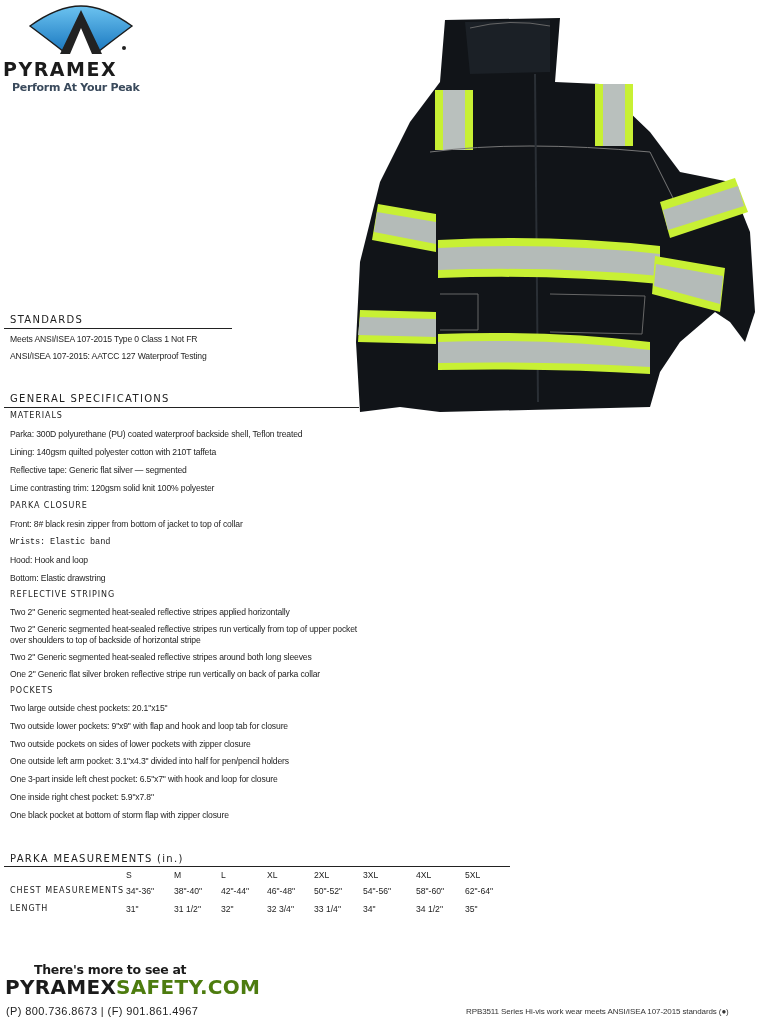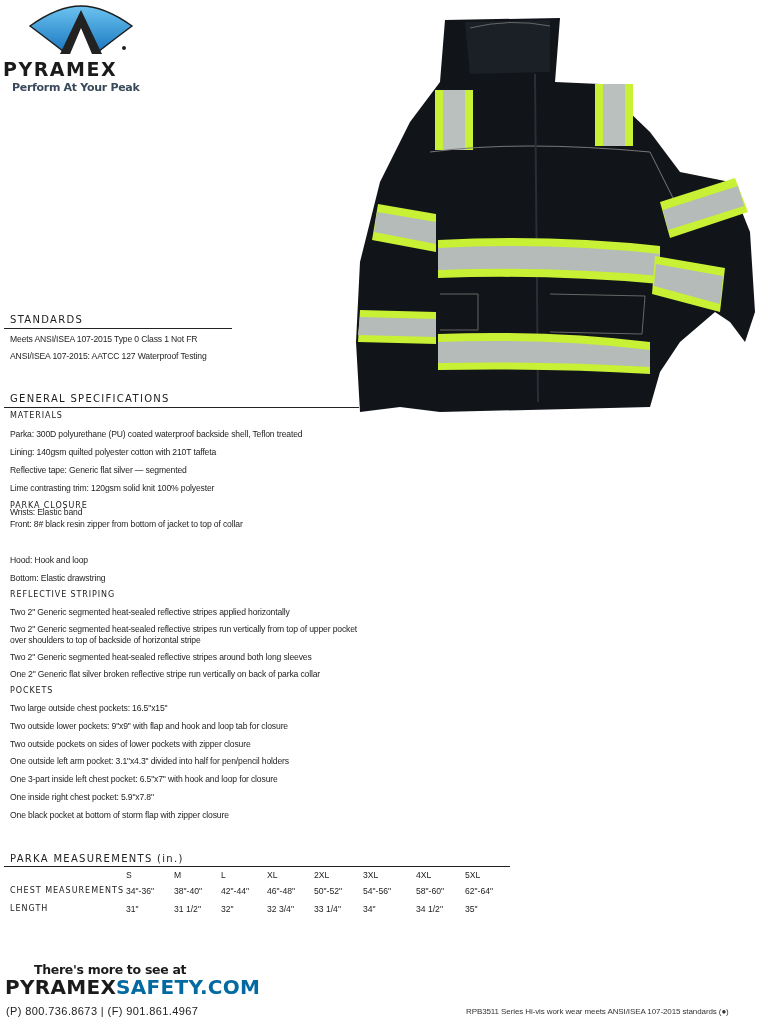--- a/index.html
+++ b/index.html
@@ -22,21 +22,21 @@
     .line.wrap { white-space: normal; width: 360px; line-height: 11px; }
     .sub { position: absolute; left: 10px; font-size: 8px; letter-spacing: 0.9px; color: #222; font-family: "DejaVu Sans", sans-serif; }
     .mrow { position: absolute; left: 0; height: 14px; width: 520px; }
     .mcell { position: absolute; font-size: 8.6px; color: #222; white-space: nowrap; }
     .mlabel { position: absolute; left: 10px; font-size: 8px; letter-spacing: 1px; font-family: "DejaVu Sans", sans-serif; color: #222; }
 
     
     .footer-more { position: absolute; left: 6px; top: 962px; font-family: "DejaVu Sans", sans-serif; font-weight: bold; font-size: 12.5px; color: #1b1b1b; letter-spacing: -0.3px; margin-left: 28px; }
     .footer-site { position: absolute; left: 5px; top: 975px; font-family: "DejaVu Sans", sans-serif; font-weight: bold; font-size: 20px; letter-spacing: 0.3px; }
     .footer-site .a { color: #1b1b1b; }
-    .footer-site .b { color: #0369a1; }
+    .footer-site .b { color: #4d7c0f; }
     .footer-phone { position: absolute; left: 6px; top: 1005px; font-size: 11px; color: #222; letter-spacing: 0.4px; }
     .footer-note { position: absolute; left: 466px; top: 1007px; font-size: 8px; color: #333; white-space: nowrap; letter-spacing: -0.1px; }
   </style>
 </head>
 <body>
 
 <div class="logo">
   <svg width="106" height="54" viewBox="0 0 106 54">
     <defs>
       <linearGradient id="bl" x1="0" y1="0" x2="0" y2="1">
@@ -99,32 +99,32 @@
 <div class="rule" style="top:407px; width:355px;"></div>
 
 <div class="sub" style="top:411px;">MATERIALS</div>
 <div class="line" style="top:429px;">Parka: 300D polyurethane (PU) coated waterproof backside shell, Teflon treated</div>
 <div class="line" style="top:447px;">Lining: 140gsm quilted polyester cotton with 210T taffeta</div>
 <div class="line" style="top:465px;">Reflective tape: Generic flat silver — segmented</div>
 <div class="line" style="top:483px;">Lime contrasting trim: 120gsm solid knit 100% polyester</div>
 
 <div class="sub" style="top:501px;">PARKA CLOSURE</div>
 <div class="line" style="top:519px;">Front: 8# black resin zipper from bottom of jacket to top of collar</div>
-<div class="line" style="top:507px;">Wrists: Elastic band</div>
+<div class="line" style="top:537px;font-family:Liberation Mono, monospace;">Wrists: Elastic band</div>
 <div class="line" style="top:555px;">Hood: Hook and loop</div>
 <div class="line" style="top:573px;">Bottom: Elastic drawstring</div>
 
 <div class="sub" style="top:590px;">REFLECTIVE STRIPING</div>
 <div class="line" style="top:607px;">Two 2" Generic segmented heat-sealed reflective stripes applied horizontally</div>
 <div class="line wrap" style="top:624px;">Two 2" Generic segmented heat-sealed reflective stripes run vertically from top of upper pocket over shoulders to top of backside of horizontal stripe</div>
 <div class="line" style="top:652px;">Two 2" Generic segmented heat-sealed reflective stripes around both long sleeves</div>
 <div class="line" style="top:669px;">One 2" Generic flat silver broken reflective stripe run vertically on back of parka collar</div>
 
 <div class="sub" style="top:686px;">POCKETS</div>
-<div class="line" style="top:703px;">Two large outside chest pockets: 16.5"x15"</div>
+<div class="line" style="top:703px;">Two large outside chest pockets: 20.1"x15"</div>
 <div class="line" style="top:721px;">Two outside lower pockets: 9"x9" with flap and hook and loop tab for closure</div>
 <div class="line" style="top:739px;">Two outside pockets on sides of lower pockets with zipper closure</div>
 <div class="line" style="top:756px;">One outside left arm pocket: 3.1"x4.3" divided into half for pen/pencil holders</div>
 <div class="line" style="top:774px;">One 3-part inside left chest pocket: 6.5"x7" with hook and loop for closure</div>
 <div class="line" style="top:792px;">One inside right chest pocket: 5.9"x7.8"</div>
 <div class="line" style="top:810px;">One black pocket at bottom of storm flap with zipper closure</div>
 
 <div class="section-title" style="top:853px;">PARKA MEASUREMENTS (in.)</div>
 <div class="rule" style="top:866px; width:506px;"></div>
 

